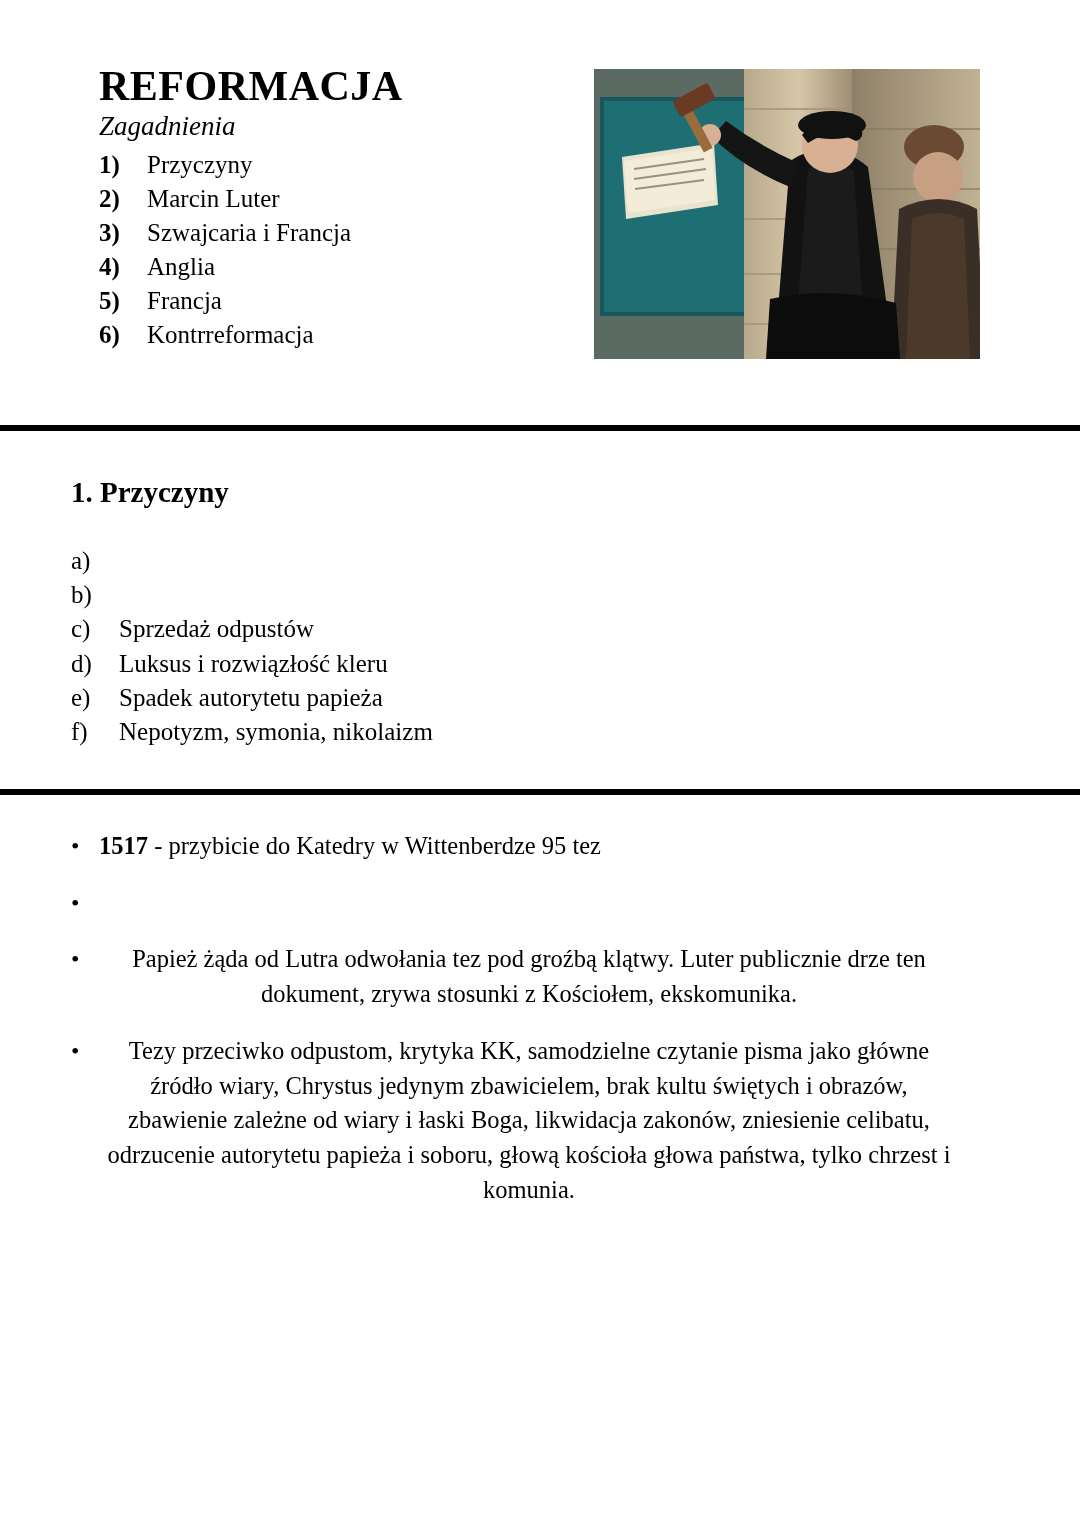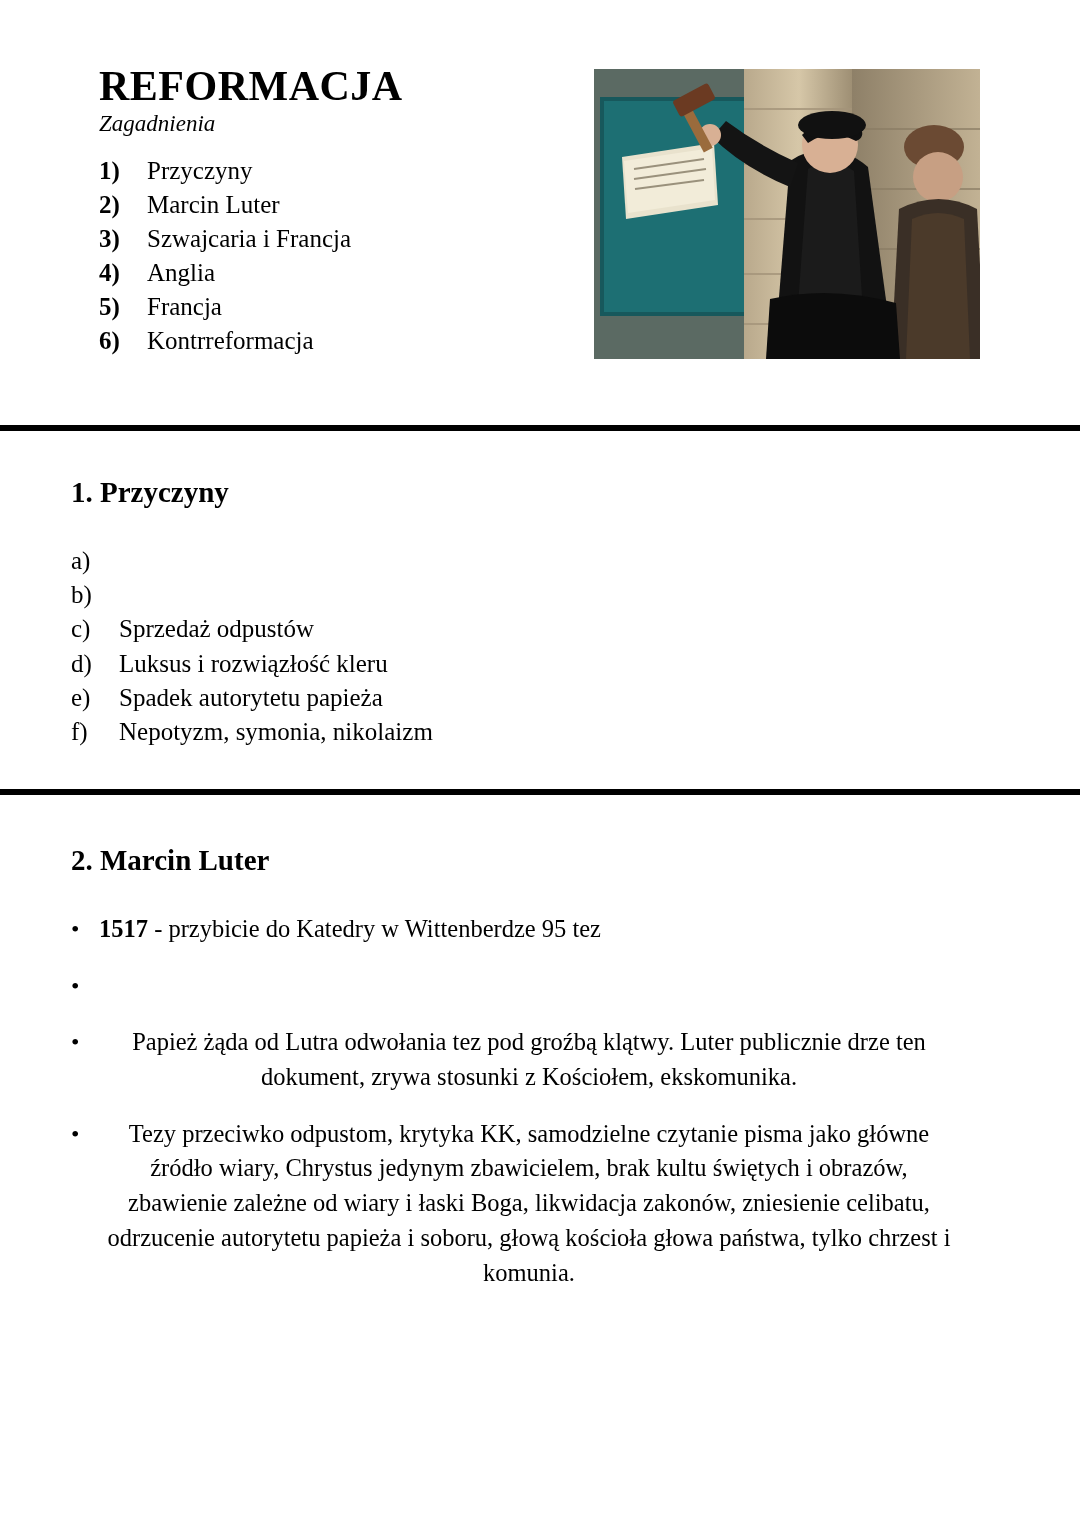--- a/index.html
+++ b/index.html
@@ -36,23 +36,23 @@
   }
   .doc-title {
     font-size: 42px;
     font-weight: bold;
     letter-spacing: 0.5px;
     line-height: 1.05;
     margin: 0 0 2px 0;
     font-family: "Liberation Serif", serif;
   }
   .doc-subtitle {
-    font-size: 23px;
+    font-size: 27px;
     font-style: italic;
-    margin: 0 0 16px 0;
+    margin: 0 0 6px 0;
     line-height: 1.2;
   }
   .agenda {
     list-style: none;
     margin: 0;
     padding: 0;
   }
   .agenda li {
     display: flex;
     font-size: 25px;
@@ -277,21 +277,20 @@
       <li>
         <span class="marker">f)</span>
         <span class="txt">Nepotyzm, symonia, nikolaizm</span>
       </li>
     </ul>
   </div>
 
   <div class="rule rule-2"></div>
 
   <div class="section section-2">
-    <h2 class="section-heading">2. Marcin Luter</h2>
     <ul class="bullets">
       <li>
         <span class="dot">•</span>
         <span class="body"><b>1517</b><span> - przybicie do Katedry w Wittenberdze 95 tez</span></span>
       </li>
       <li>
         <span class="dot">•</span>
       </li>
       <li>
         <span class="dot">•</span>

